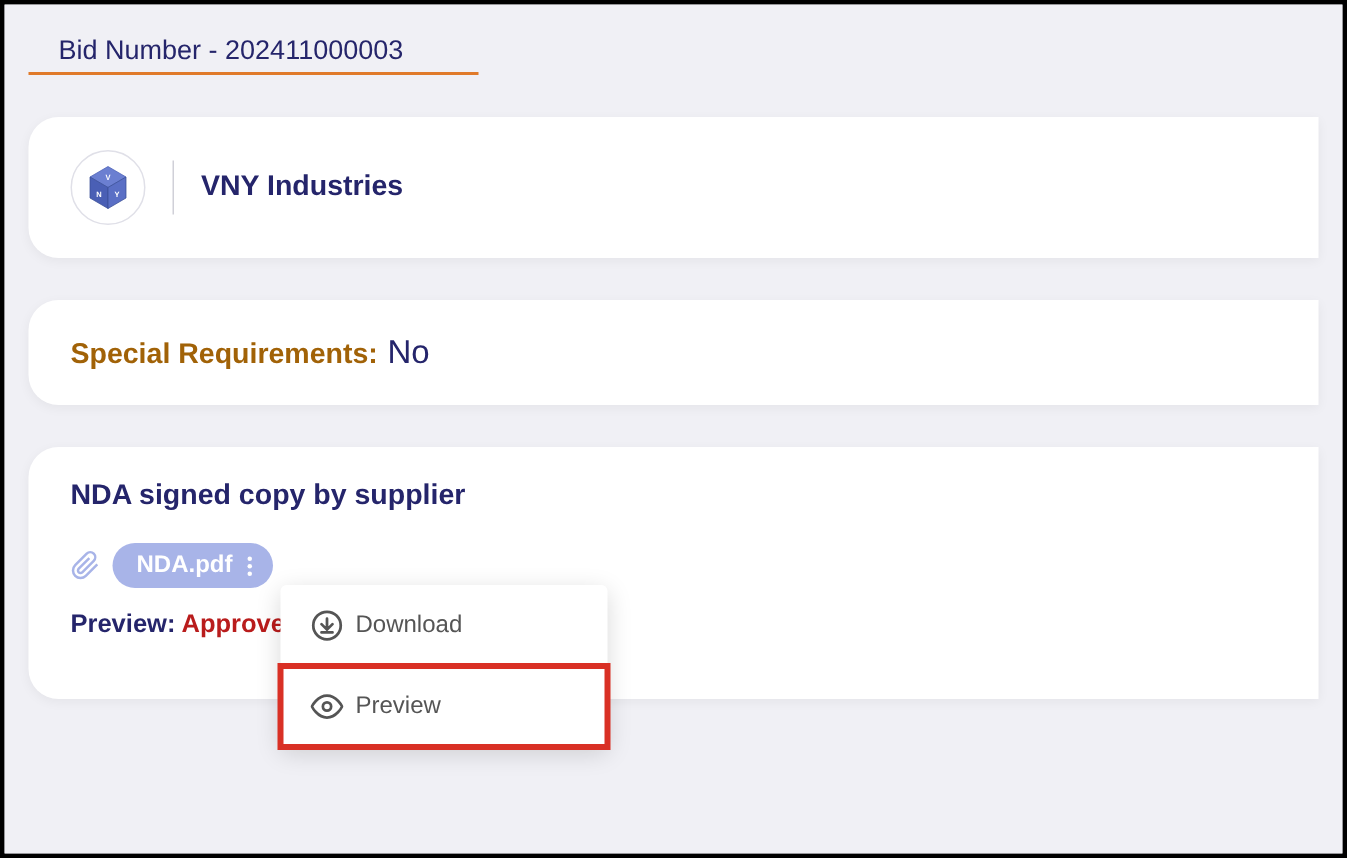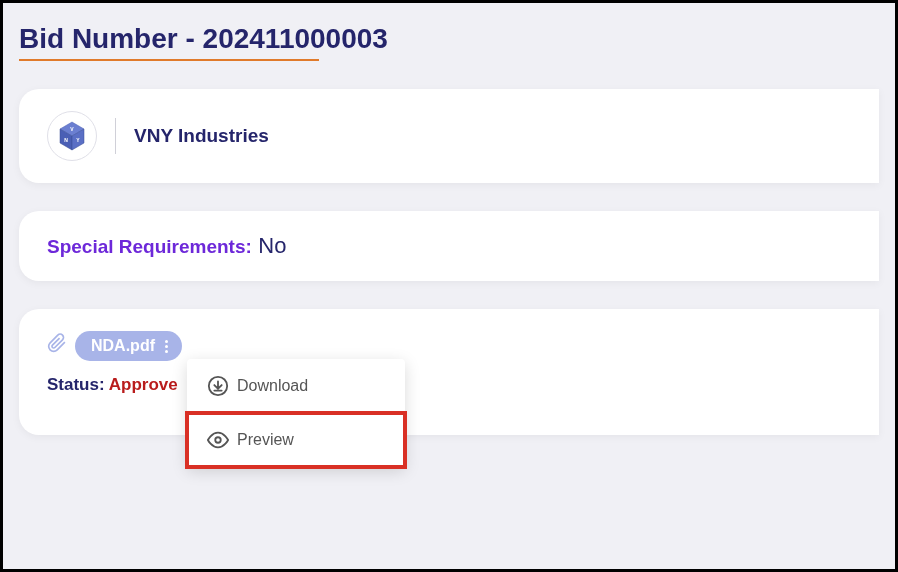--- a/index.html
+++ b/index.html
@@ -18,24 +18,25 @@
     }
 
     .page-container {
       padding: 20px 16px;
       background: #f0f0f5;
       height: 100%;
     }
 
     .page-title {
       color: #25256b;
-      font-size: 28px;
-      font-weight: 700;
+      font-size: 18px;
+      font-weight: 400;
       margin-bottom: 4px;
       display: inline-block;
+      margin-left: 20px;
     }
 
     .title-underline {
       width: 300px;
       height: 2px;
       background: #e07a2a;
       margin-bottom: 20px;
     }
 
     .card {
@@ -76,42 +77,42 @@
       background: #d0d0d8;
     }
 
     .company-name {
       color: #25256b;
       font-size: 19px;
       font-weight: 700;
     }
 
     .sr-label {
-      color: #6d28d9;
+      color: #a16207;
       font-size: 19px;
       font-weight: 700;
     }
 
     .sr-value {
       color: #25256b;
       font-size: 22px;
       font-weight: 400;
       margin-left: 2px;
     }
 
     .nda-title {
       color: #25256b;
       font-size: 19px;
       font-weight: 700;
       margin-bottom: 20px;
     }
 
     .attachment-row {
       display: flex;
-      align-items: flex-start;
+      align-items: center;
       gap: 8px;
       margin-bottom: 14px;
       position: relative;
     }
 
     .paperclip-icon {
       width: 20px;
       height: 24px;
       color: #a8b4e8;
       flex-shrink: 0;
@@ -216,20 +217,21 @@
       <div class="company-name">VNY Industries</div>
     </div>
   </div>
 
   <div class="card">
     <span class="sr-label">Special Requirements:</span>
     <span class="sr-value">No</span>
   </div>
 
   <div class="card nda-card">
+    <div class="nda-title">NDA signed copy by supplier</div>
 
     <div class="attachment-row">
       <svg class="paperclip-icon" viewBox="0 0 24 24" fill="none" stroke="currentColor" stroke-width="2">
         <path d="M21.44 11.05l-9.19 9.19a6 6 0 01-8.49-8.49l9.19-9.19a4 4 0 015.66 5.66l-9.2 9.19a2 2 0 01-2.83-2.83l8.49-8.48"></path>
       </svg>
       <div class="file-pill">
         <span>NDA.pdf</span>
         <div class="dots-icon">
           <span></span>
             <span></span>
@@ -249,17 +251,17 @@
           <svg class="dropdown-icon" viewBox="0 0 24 24" fill="none" stroke="#555" stroke-width="2">
             <path d="M1 12s4-8 11-8 11 8 11 8-4 8-11 8-11-8-11-8z"></path>
             <circle cx="12" cy="12" r="3"></circle>
           </svg>
           <span>Preview</span>
         </div>
       </div>
     </div>
 
     <div class="status-row">
-      <span>Status:</span>
+      <span>Preview:</span>
       <span class="status-value">Approve</span>
     </div>
   </div>
 </div>
 
 </body></html>

